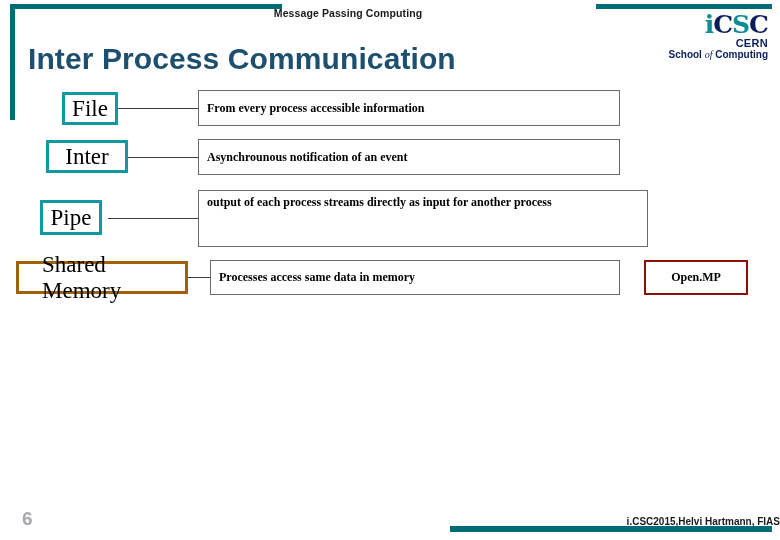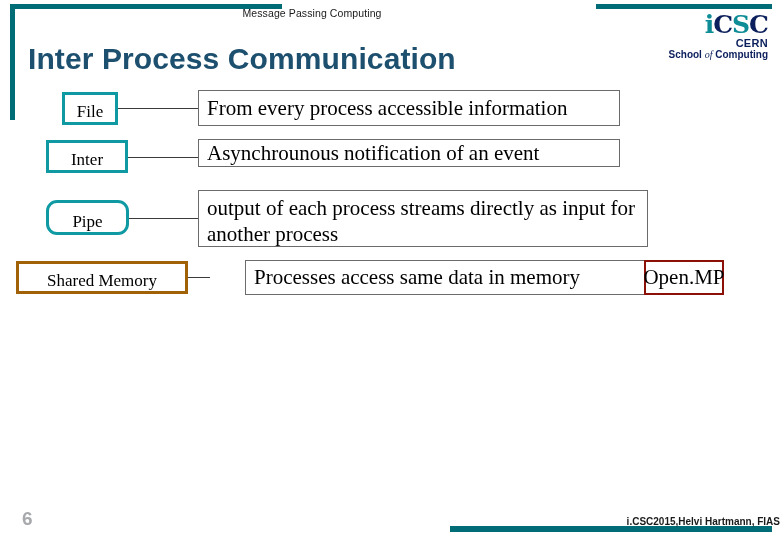--- a/index.html
+++ b/index.html
@@ -51,22 +51,23 @@
 
   
   .header-title {
     position: absolute;
     left: 0;
     top: 7px;
     width: 624px;
     text-align: center;
     font-size: 10.5px;
     color: #1a1a1a;
-    font-weight: normal;
+    font-weight: bold;
     letter-spacing: 0.1px;
+    padding-left: 36px;
   }
 
   
   .logo {
     position: absolute;
     right: 12px;
     top: 12px;
     width: 150px;
     height: 50px;
     text-align: right;
@@ -119,32 +120,32 @@
     box-sizing: border-box;
     font-family: "Liberation Serif", serif;
     color: #000000;
     background: #ffffff;
     display: flex;
     align-items: center;
   }
   .label-box {
     border: 3px solid #0f9aa3;
     justify-content: center;
-    font-size: 17px;
-    padding: 0 10px;
-    align-items: flex-end;
+    font-size: 23px;
+    padding: 0 23px;
   }
   .label-box.dark {
     border: 3px solid #a16207;
   }
   .desc-box {
     border: 1px solid #6b6b6b;
-    font-size: 21px;
+    font-size: 12px;
     padding: 4px 8px;
     line-height: 1.25;
+    font-weight: bold;
   }
   .desc-box.dark {
     border: 2px solid #8b1008;
     justify-content: center;
   }
 
   .connector {
     position: absolute;
     height: 1px;
     background: #3b3b3b;
@@ -198,38 +199,38 @@
   <div class="box label-box" style="left:62px; top:92px; width:56px; height:33px;">
     <span>File</span>
   </div>
   <div class="box desc-box" style="left:198px; top:90px; width:422px; height:36px;">
     <span>From every process accessible information</span>
   </div>
 
   <div class="box label-box" style="left:46px; top:140px; width:82px; height:33px;">
     <span>Inter</span>
   </div>
-  <div class="box desc-box" style="left:198px; top:139px; width:422px; height:28px;">
+  <div class="box desc-box" style="left:198px; top:139px; width:422px; height:36px;">
     <span>Asynchrounous notification of an event</span>
   </div>
 
-  <div class="box label-box" style="left:46px; top:200px; width:83px; height:35px;border-radius:11px;">
+  <div class="box label-box" style="left:40px; top:200px; width:62px; height:35px;">
     <span>Pipe</span>
   </div>
   <div class="box desc-box" style="left:198px; top:190px; width:450px; height:57px; align-items:flex-start;">
     <span>output of each process streams directly as input for another process</span>
   </div>
 
   <div class="box label-box dark" style="left:16px; top:261px; width:172px; height:33px;">
     <span>Shared Memory</span>
   </div>
-  <div class="box desc-box" style="left:210px; top:260px; width:410px; height:35px;margin-left:35px;">
+  <div class="box desc-box" style="left:210px; top:260px; width:410px; height:35px;">
     <span>Processes access same data in memory</span>
   </div>
 
-  <div class="box desc-box dark" style="left:644px; top:260px; width:80px; height:35px;">
+  <div class="box desc-box dark" style="left:644px; top:260px; width:104px; height:35px;">
     <span>Open.MP</span>
   </div>
 
 </div>
 
 <div class="page-number">6</div>
 <div class="footer-text">i.CSC2015,Helvi Hartmann, FIAS</div>
 
 </body></html>

